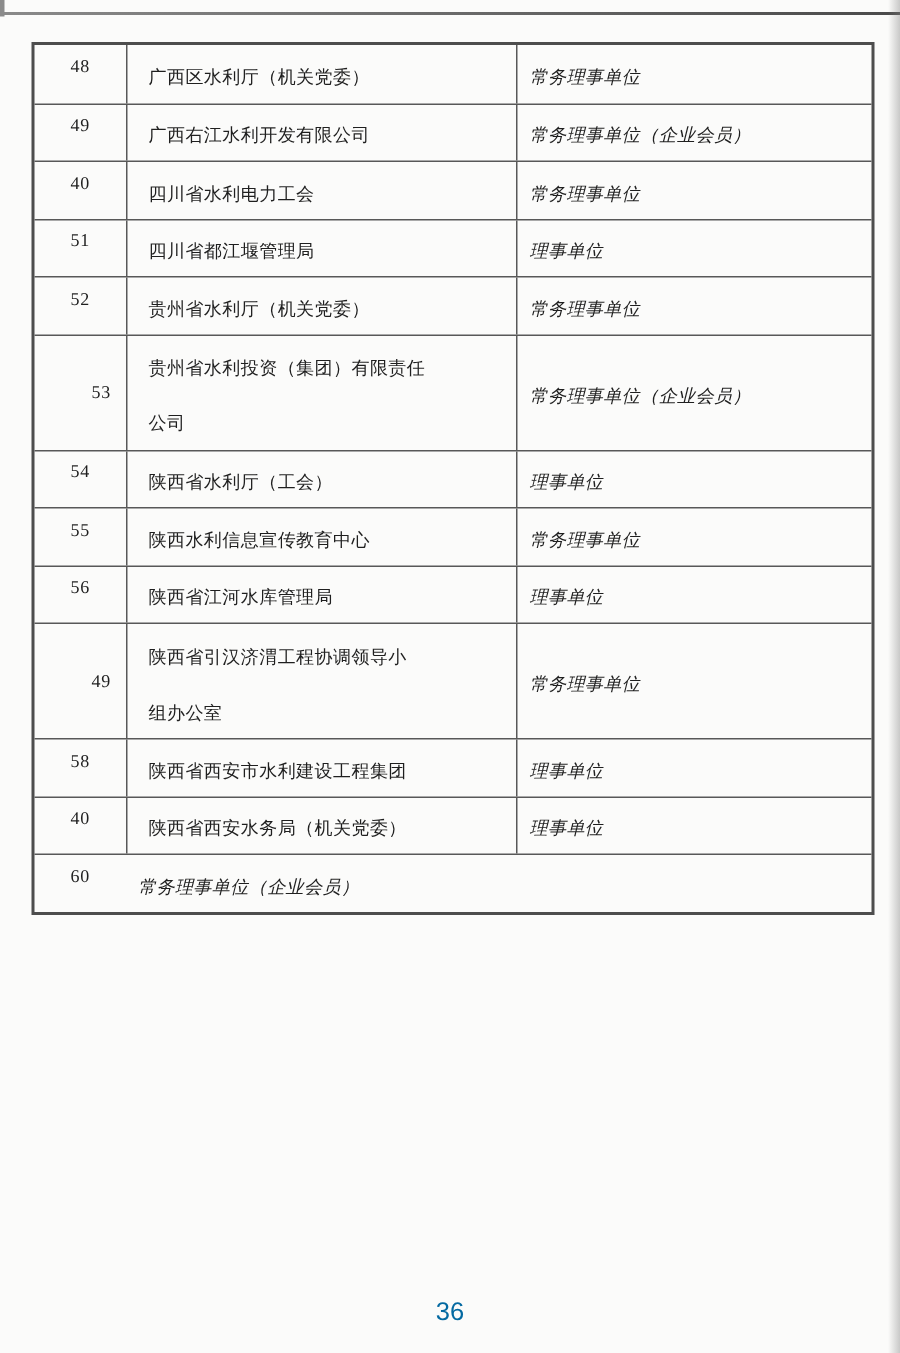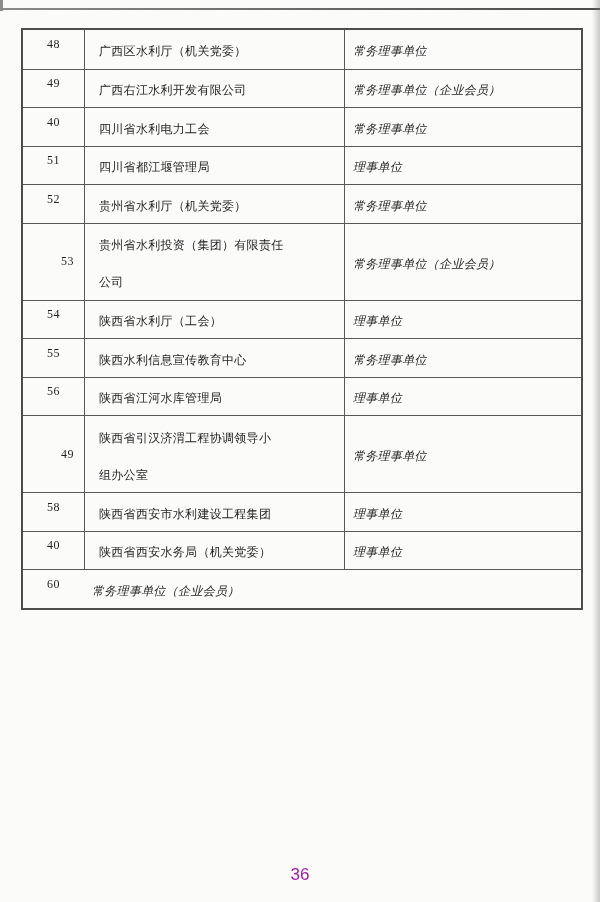--- a/index.html
+++ b/index.html
@@ -96,21 +96,21 @@
 
   
   .page-number {
     position: absolute;
     left: 0;
     top: 865px;
     width: 600px;
     text-align: center;
     font-family: "Liberation Sans", "DejaVu Sans", sans-serif;
     font-size: 17px;
-    color: #a21caf;
+    color: #0369a1;
   }
 </style>
 </head>
 <body>
 
 <div class="scan-top-line"></div>
 <div class="scan-right-shadow"></div>
 <div class="scan-corner-mark"></div>
 
 <div class="doc-table">

